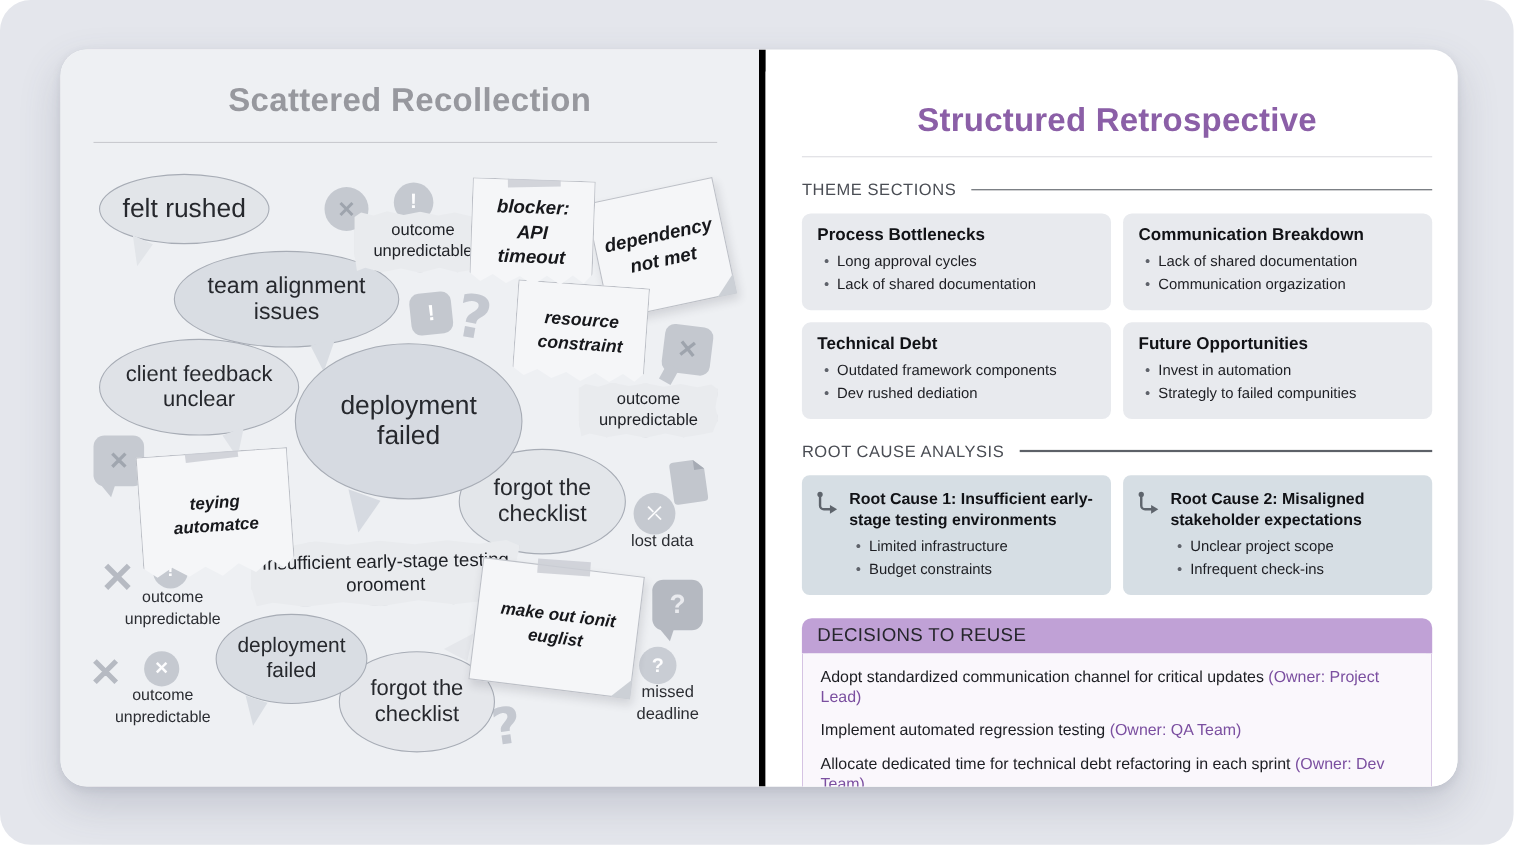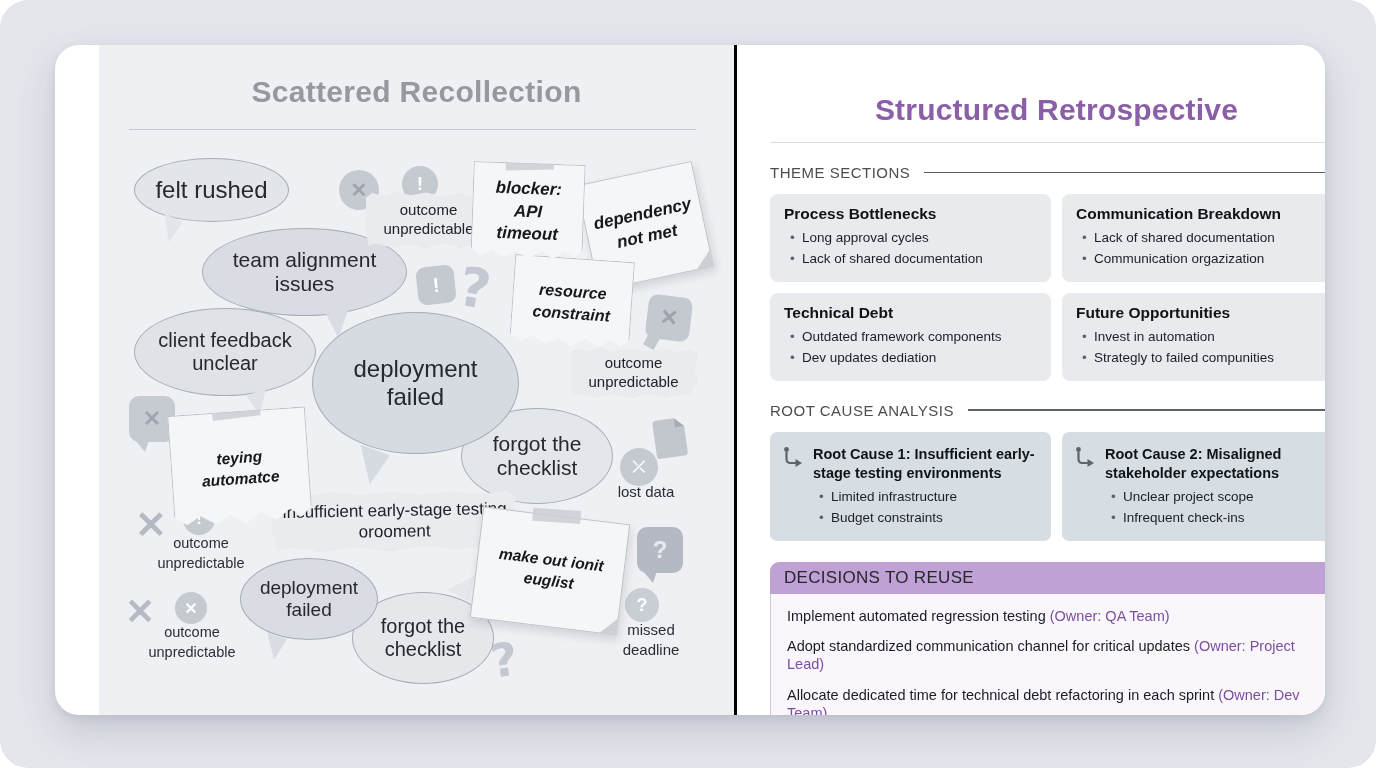--- a/index.html
+++ b/index.html
@@ -1,21 +1,21 @@
 <!DOCTYPE html>
 <html><head>
 <meta charset="utf-8">
 <style>
   html,body{margin:0;padding:0;background:#ffffff;width:1376px;height:768px;overflow:hidden;
     font-family:"Liberation Sans",sans-serif;-webkit-font-smoothing:antialiased;}
   .page-bg{position:absolute;inset:0;width:1376px;height:768px;background:#e4e6ec;border-radius:28px;}
   .card{position:absolute;left:55px;top:45px;width:1270px;height:670px;background:#ffffff;
     border-radius:24px;box-shadow:0 16px 38px rgba(70,75,100,.20), 0 3px 8px rgba(70,75,100,.10);display:flex;overflow:hidden;}
   
-  .panel-left{position:relative;width:635px;height:670px;background:#eef0f3;border-right:3px solid #000000;flex:none;margin-left:44px;}
+  .panel-left{position:relative;width:635px;height:670px;background:#eef0f3;border-right:6px solid #000000;flex:none;}
   .left-title{position:absolute;left:0;top:30px;width:100%;text-align:center;font-size:30px;font-weight:700;color:#97989e;letter-spacing:.3px;}
   .left-rule{position:absolute;left:30px;right:38px;top:84px;height:1px;background:#c9cacf;}
   .bubble{position:absolute;border:1.5px solid #a7acb5;border-radius:50%;display:flex;align-items:center;justify-content:center;
     text-align:center;color:#26282d;line-height:1.15;padding:6px 10px;box-sizing:border-box;}
   .btail{position:absolute;width:0;height:0;border-style:solid;}
   .note{position:absolute;background:#f5f6f8;border:1px solid #bdc0c7;box-shadow:2px 5px 9px rgba(40,45,60,.14);
     display:flex;align-items:center;justify-content:center;text-align:center;color:#17181c;
     font-style:italic;font-weight:600;line-height:1.35;box-sizing:border-box;padding:8px;}
   .tape{position:absolute;top:-7px;left:50%;transform:translateX(-50%) rotate(-3deg);width:48px;height:13px;background:rgba(203,206,213,.85);}
   .torn{clip-path:polygon(0 0,100% 0,100% 86%,93% 95%,84% 88%,74% 97%,63% 89%,52% 98%,41% 90%,30% 97%,19% 89%,9% 96%,0 88%);}
@@ -175,21 +175,21 @@
         <h3>Communication Breakdown</h3>
         <ul class="bl">
           <li>Lack of shared documentation</li>
           <li>Communication orgazization</li>
         </ul>
       </div>
       <div class="theme-card">
         <h3>Technical Debt</h3>
         <ul class="bl">
           <li>Outdated framework components</li>
-          <li>Dev updates dediation</li>
+          <li>Dev rushed dediation</li>
         </ul>
       </div>
       <div class="theme-card">
         <h3>Future Opportunities</h3>
         <ul class="bl">
           <li>Invest in automation</li>
           <li>Strategly to failed compunities</li>
         </ul>
       </div>
     </div>
@@ -227,28 +227,28 @@
             <li>Infrequent check-ins</li>
           </ul>
         </div>
       </div>
     </div>
 
     <div class="decisions">
       <div class="dec-header">DECISIONS TO REUSE</div>
       <div class="dec-body">
         <div class="dec-row">
+          <span>Adopt standardized communication channel for critical updates</span>
+          <span class="owner">(Owner: Project Lead)</span>
+        </div>
+        <div class="dec-row">
           <span>Implement automated regression testing</span>
           <span class="owner">(Owner: QA Team)</span>
         </div>
         <div class="dec-row">
-          <span>Adopt standardized communication channel for critical updates</span>
-          <span class="owner">(Owner: Project Lead)</span>
-        </div>
-        <div class="dec-row">
           <span>Allocate dedicated time for technical debt refactoring in each sprint</span>
           <span class="owner">(Owner: Dev Team)</span>
         </div>
         <div class="dec-row">
           <span>Create and maintain a central knowledge repository</span>
           <span class="owner">(Owner: Documentation Specialist)</span>
         </div>
       </div>
     </div>
   </div>

